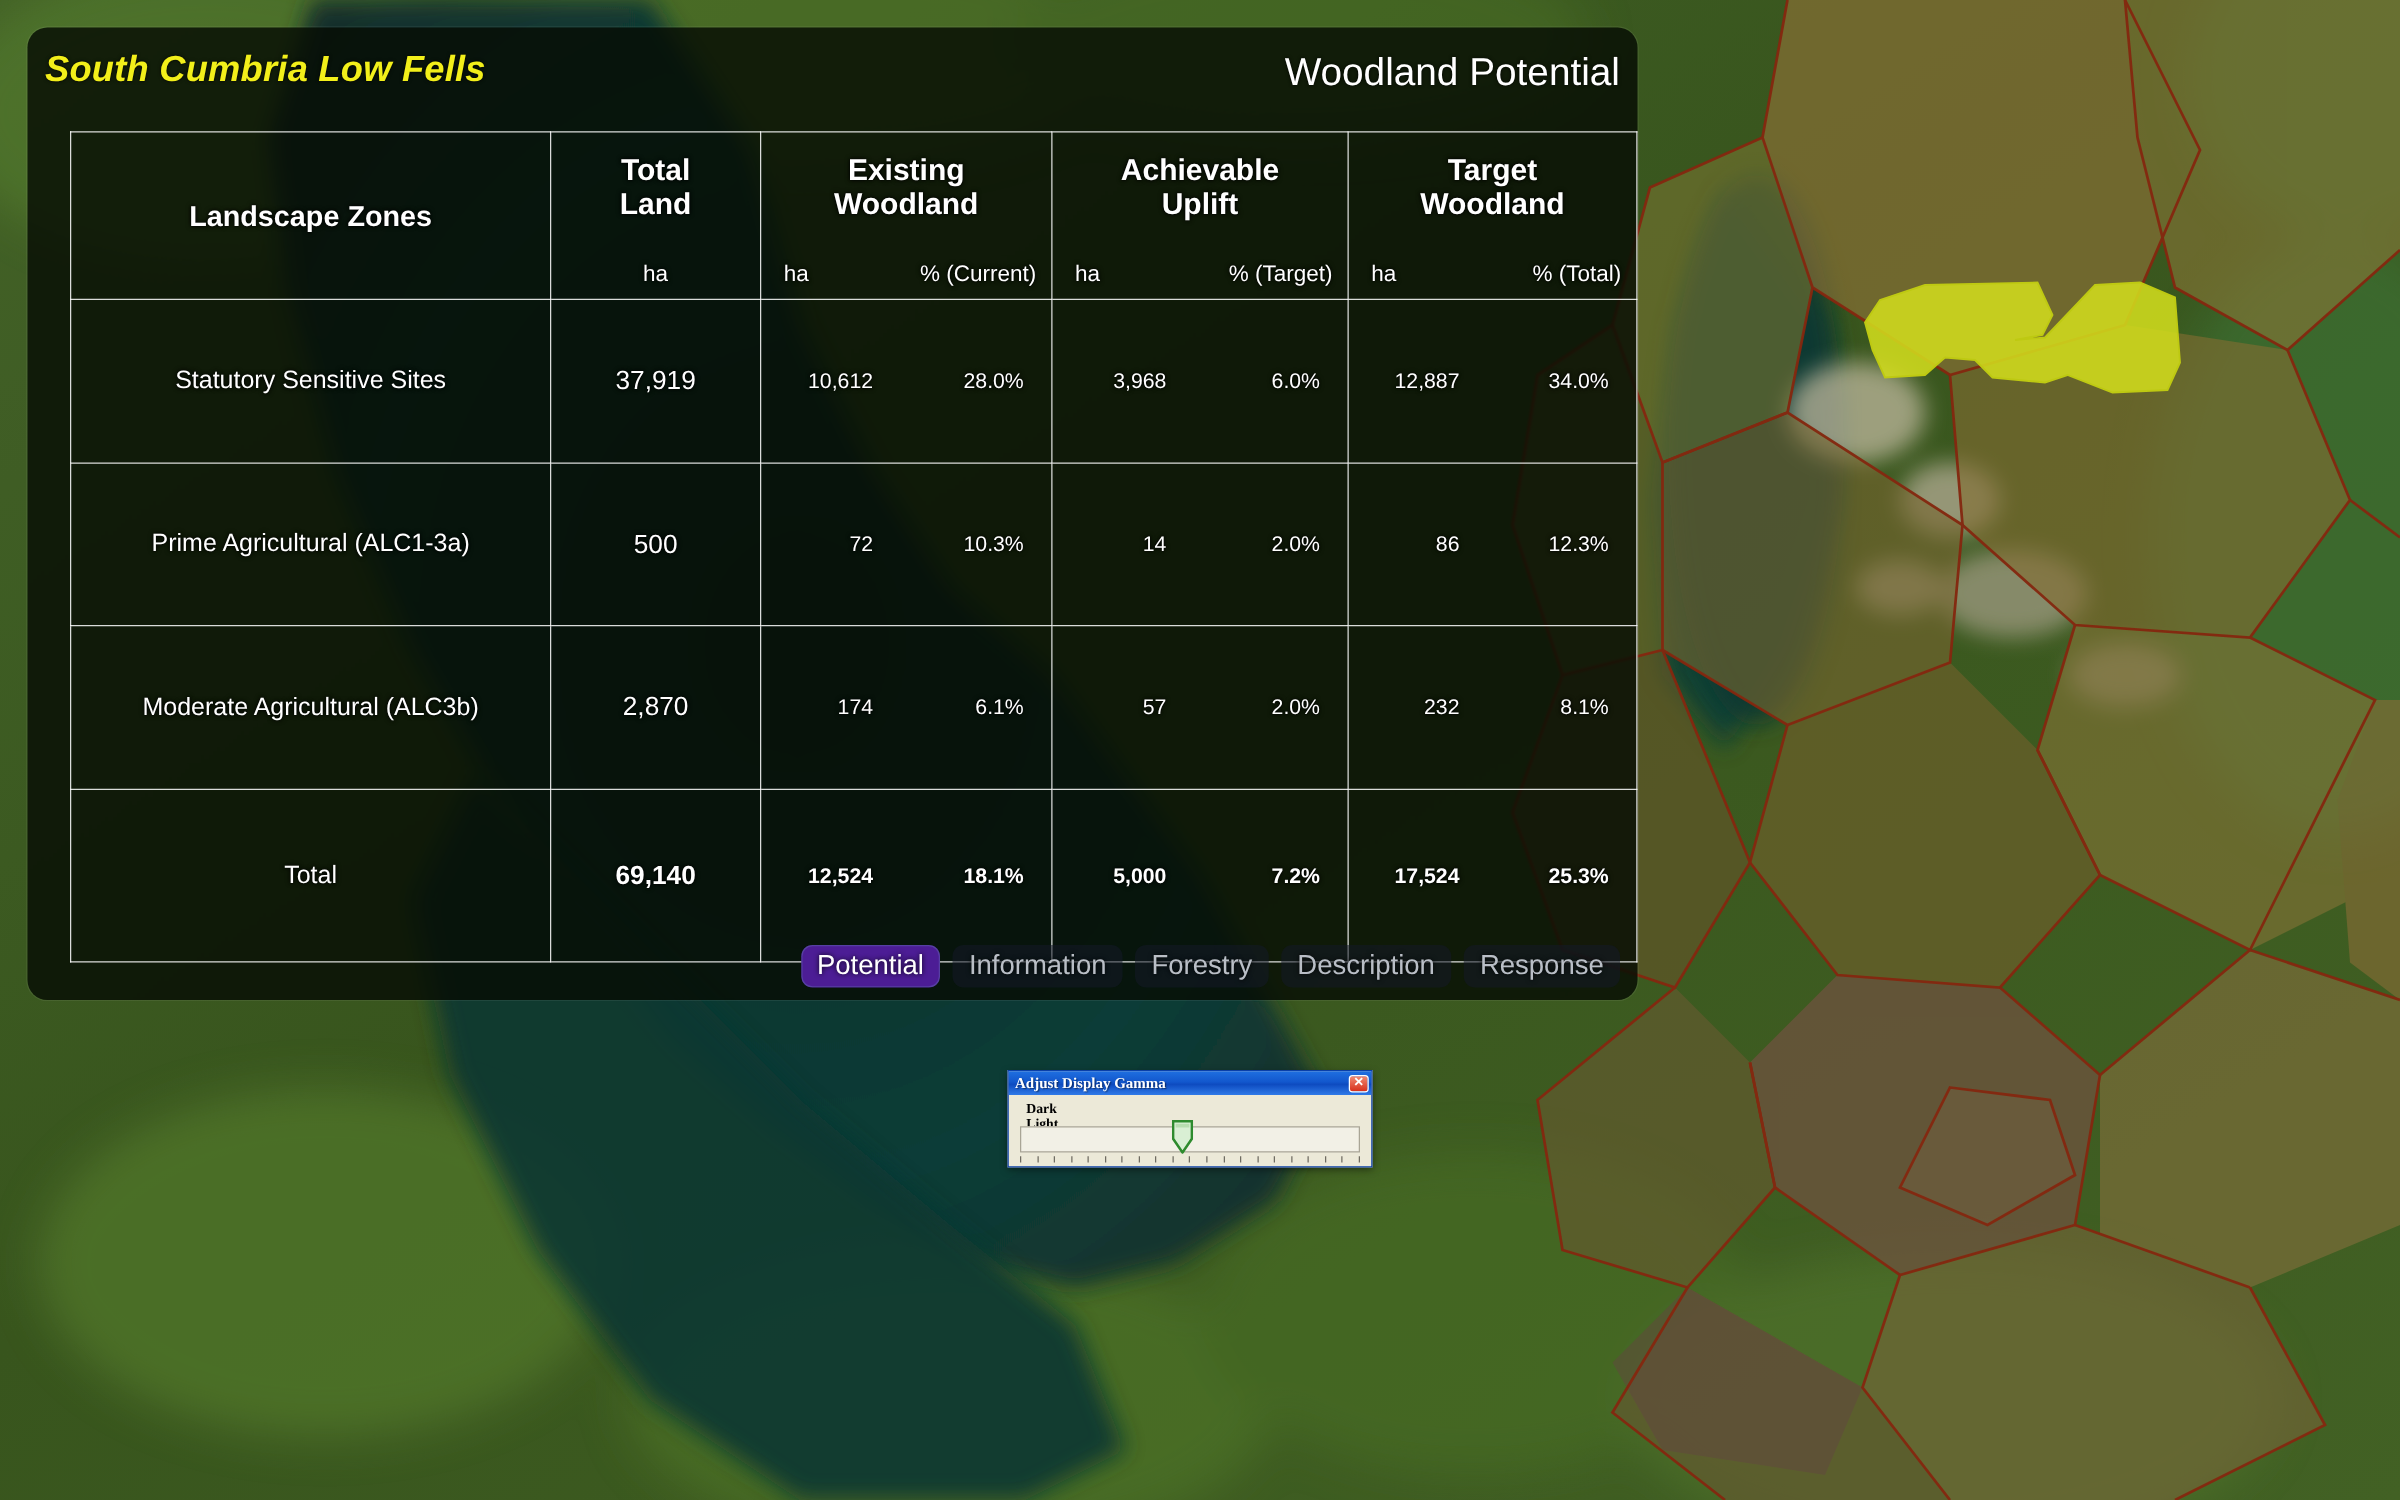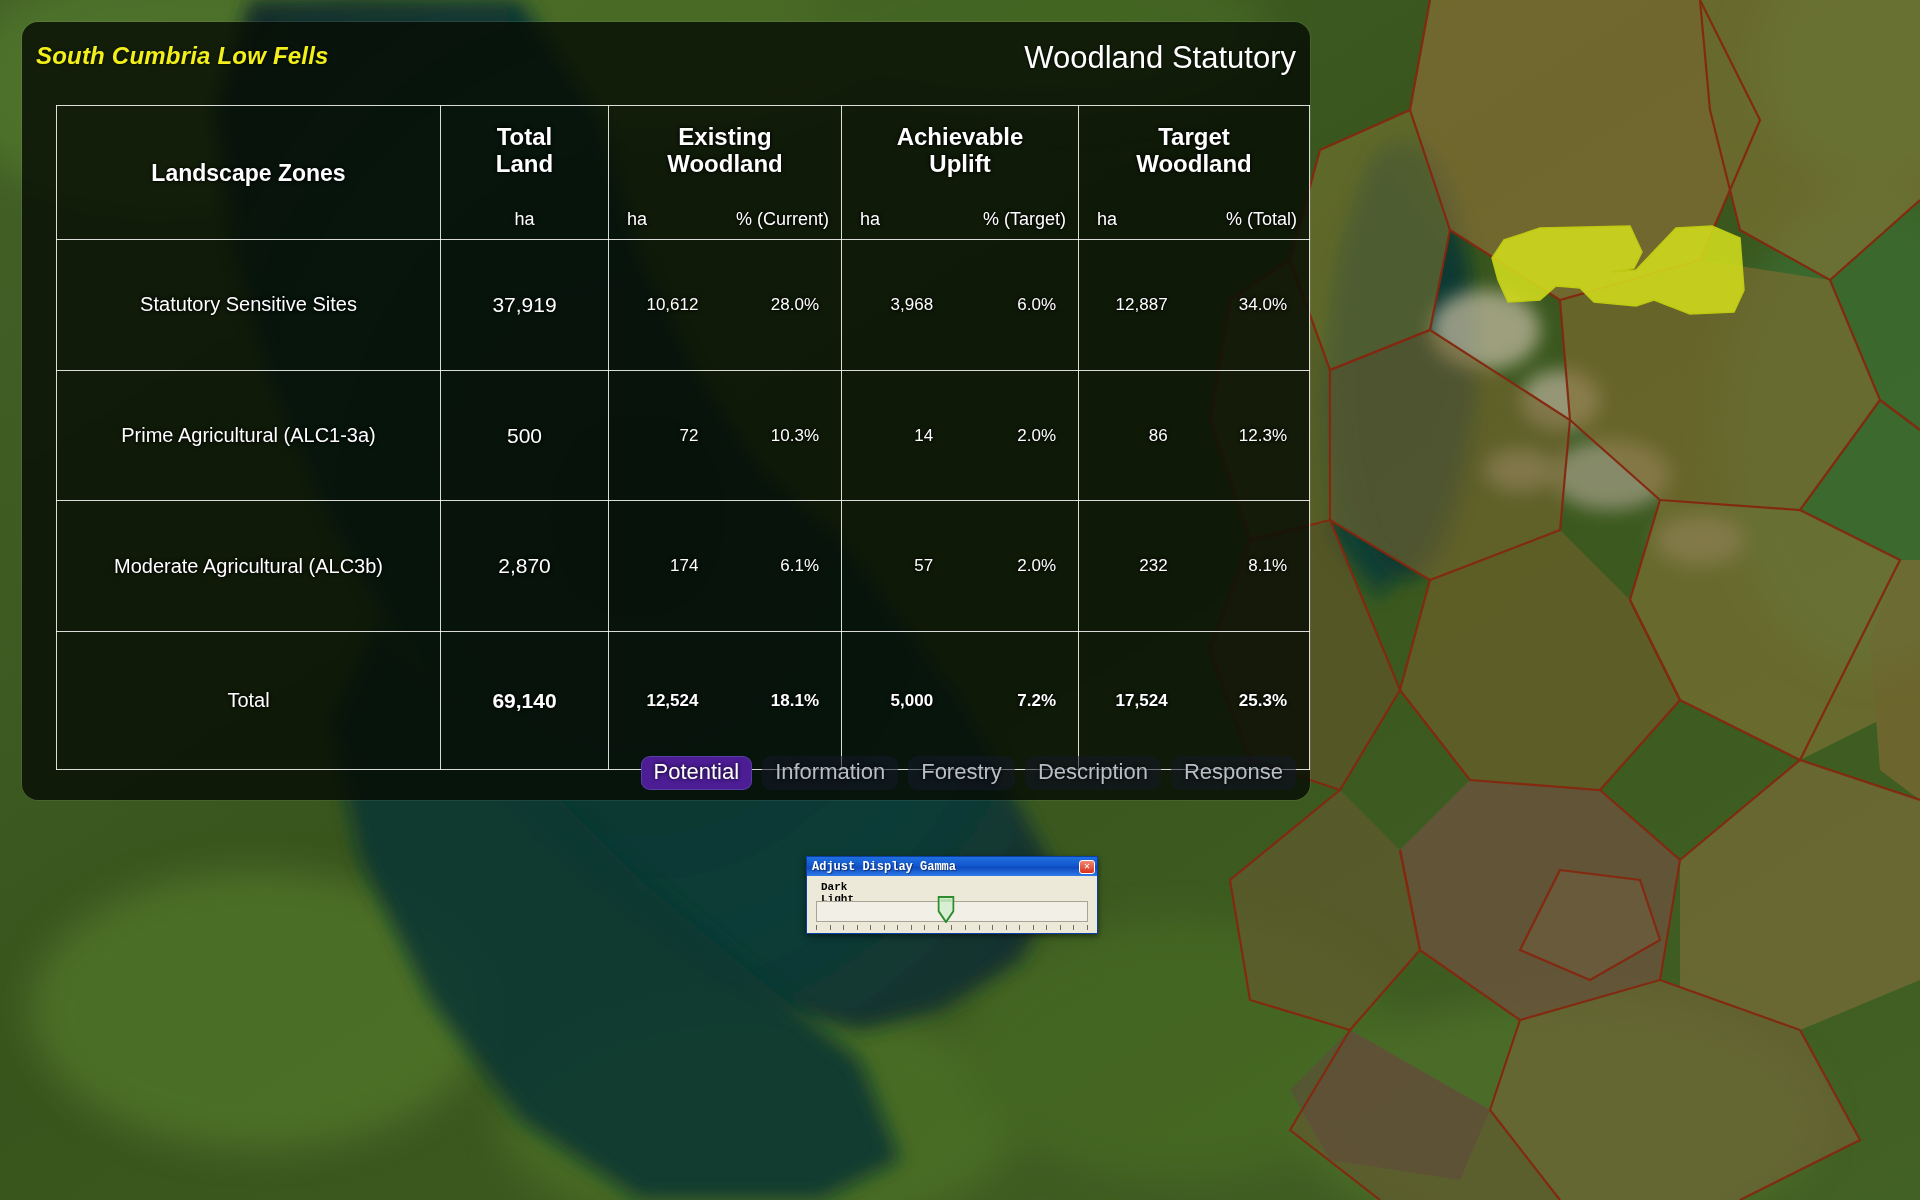--- a/index.html
+++ b/index.html
@@ -34,21 +34,21 @@
     padding:0;
     backdrop-filter:blur(1px);
   }
   #panel-header{
     height:52px; position:relative;
     padding:0 14px 0 14px;
   }
   #region-title{
     position:absolute; left:14px; top:34px;
     transform:translateY(-50%);
-    font-size:24px; font-weight:bold; font-style:italic;
+    font-size:29px; font-weight:bold; font-style:italic;
     color:#f2ef1a; letter-spacing:.2px;
     text-shadow:0 0 3px rgba(0,0,0,.9);
     white-space:nowrap;
   }
   #panel-heading{
     position:absolute; right:14px; top:36px;
     transform:translateY(-50%);
     font-size:31px; color:#fff; font-weight:normal;
     text-shadow:0 0 3px rgba(0,0,0,.9);
     white-space:nowrap;
@@ -128,21 +128,21 @@
     box-shadow:inset 0 0 0 1px rgba(110,130,190,.35);
   }
 
   
   #gamma-dialog{
     position:absolute; left:806px; top:856px;
     width:292px; height:78px;
     background:#ece9d8;
     border:1px solid #0a3fa8;
     box-shadow:0 2px 6px rgba(0,0,0,.5);
-    font-family:Liberation Mono, monospace;
+    font-family:Liberation Serif, serif;
   }
   #gamma-titlebar{
     height:19px;
     background:linear-gradient(to bottom,#1f6fe0 0%,#1257cd 45%,#0d4bc0 55%,#2f7ae8 100%);
     display:flex; align-items:center; justify-content:space-between;
     padding:0 2px 0 5px;
   }
   #gamma-title{
     font-size:12px; font-weight:bold; color:#fff;
     text-shadow:1px 1px 1px rgba(0,0,0,.45);
@@ -301,21 +301,21 @@
              L1508 302 L1498 280 L1492 258 L1504 240 Z"></path>
 
     <rect x="0" y="0" width="1920" height="1200" fill="#000" opacity=".05"></rect>
   </svg>
 </div>
 
 <div id="info-panel">
 
   <div id="panel-header">
     <div id="region-title">South Cumbria Low Fells</div>
-    <div id="panel-heading">Woodland Statutory</div>
+    <div id="panel-heading">Woodland Potential</div>
   </div>
 
   <table id="potential-table">
     <colgroup>
       <col class="c-zone">
         <col class="c-total">
         <col class="c-grp">
         <col class="c-grp2">
         <col class="c-grp3">
     </colgroup>

